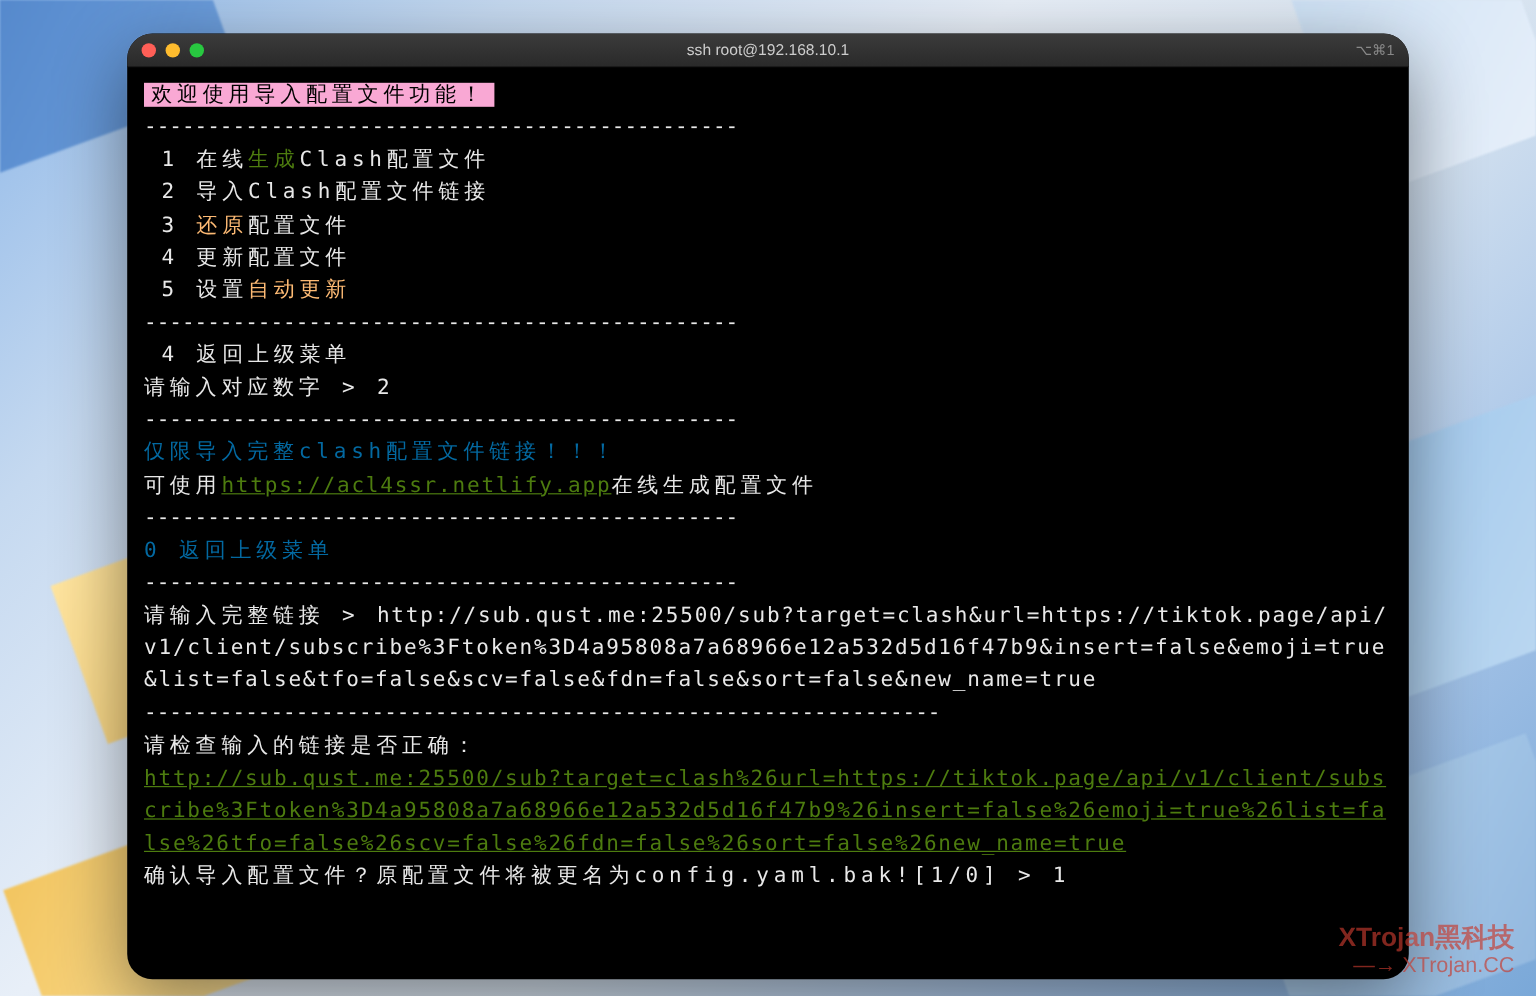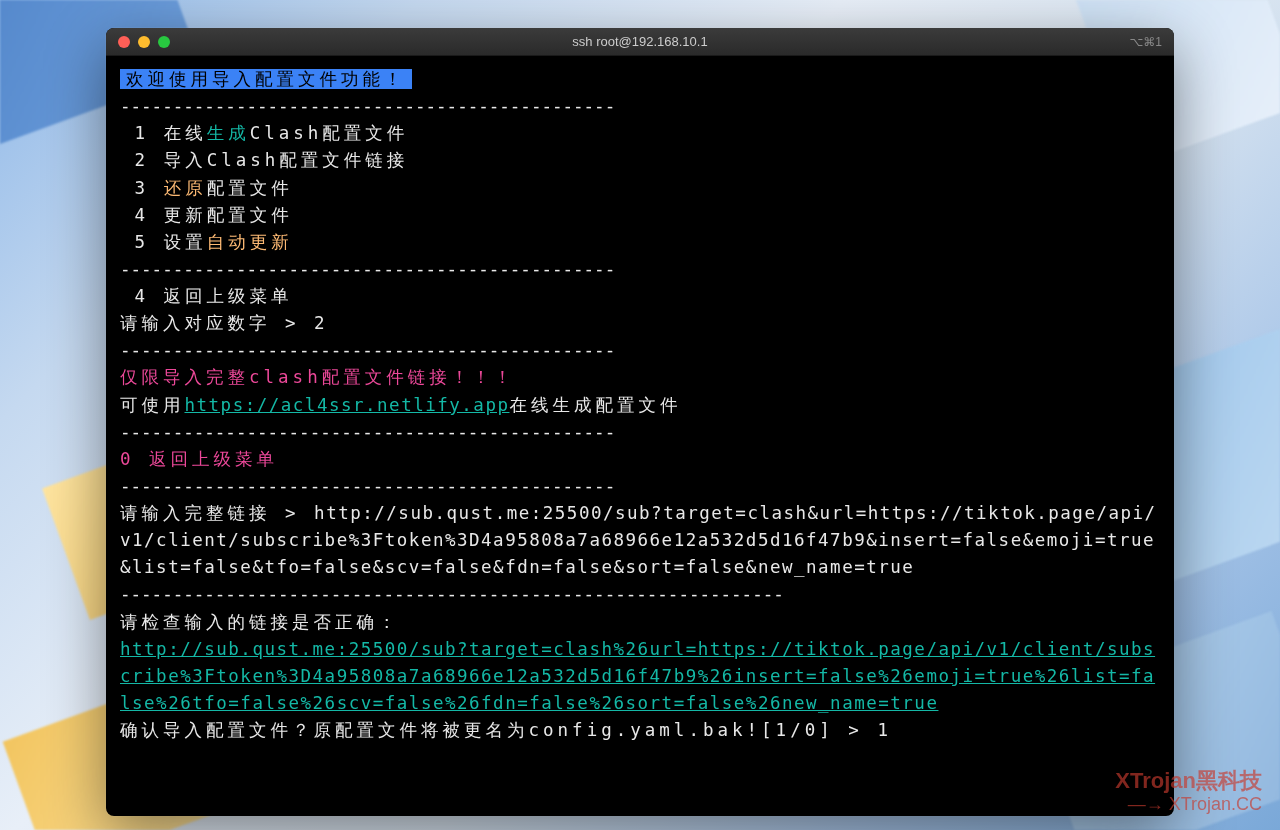--- a/index.html
+++ b/index.html
@@ -17,21 +17,21 @@
   .sh4 { width:280px; height:200px; left:1100px; top:350px; background:linear-gradient(135deg,#9bc5ec,#c5ddf2); }
   .sh5 { width:220px; height:140px; left:20px; top:700px; background:linear-gradient(135deg,#f2c560,#ffe5a0); }
   .sh6 { width:260px; height:180px; left:1050px; top:650px; background:linear-gradient(135deg,#b5d4ef,#8fb5dd); }
   .sh7 { width:80px; height:80px; left:1000px; top:180px; background:#5a88c8; }
 
   .terminal-window {
     position: absolute;
     left: 106px; top: 28px;
     width: 1068px; height: 788px;
     background: #000;
-    border-radius: 8px;
+    border-radius: 21px;
     box-shadow: 0 20px 60px rgba(0,0,0,0.45), 0 0 0 1px rgba(255,255,255,0.05);
     overflow: hidden;
     z-index: 2;
   }
   .titlebar {
     height: 28px;
     background: #2c2c2c;
     background: linear-gradient(#3b3b3b,#2a2a2a);
     display:flex; align-items:center;
     position:relative;
@@ -46,24 +46,24 @@
   .term-body {
     padding: 10px 14px;
     font-family: "Menlo","SF Mono","Monaco","Consolas",monospace;
     font-size: 17.5px;
     line-height: 1.55;
     color: #e8e8e8;
     letter-spacing: 1.5px;
     white-space: pre-wrap;
     word-break: break-all;
   }
-  .hl-title { background:#3b82f6; color:#000; padding:0 6px; letter-spacing:4px; font-weight:400; }
-  .g { color:#14b8a6; }
+  .hl-title { background:#f9a8d4; color:#000; padding:0 6px; letter-spacing:4px; font-weight:400; }
+  .g { color:#4d7c0f; }
   .b { color:#fdba74; }
-  .y { color:#ec4899;margin-top:27px; }
+  .y { color:#0369a1;margin-top:27px; }
   .w { color:#e8e8e8; }
   .ul { text-decoration: underline; text-align: right; }
   .sep { letter-spacing: 0px; color:#e8e8e8; }
   .cjk { letter-spacing: 4px; }
 
   .watermark {
     position:absolute; right:18px; bottom:14px;
     z-index:3; text-align:right;
     font-family: Arial, sans-serif;
     font-size:22px; font-weight:600;

